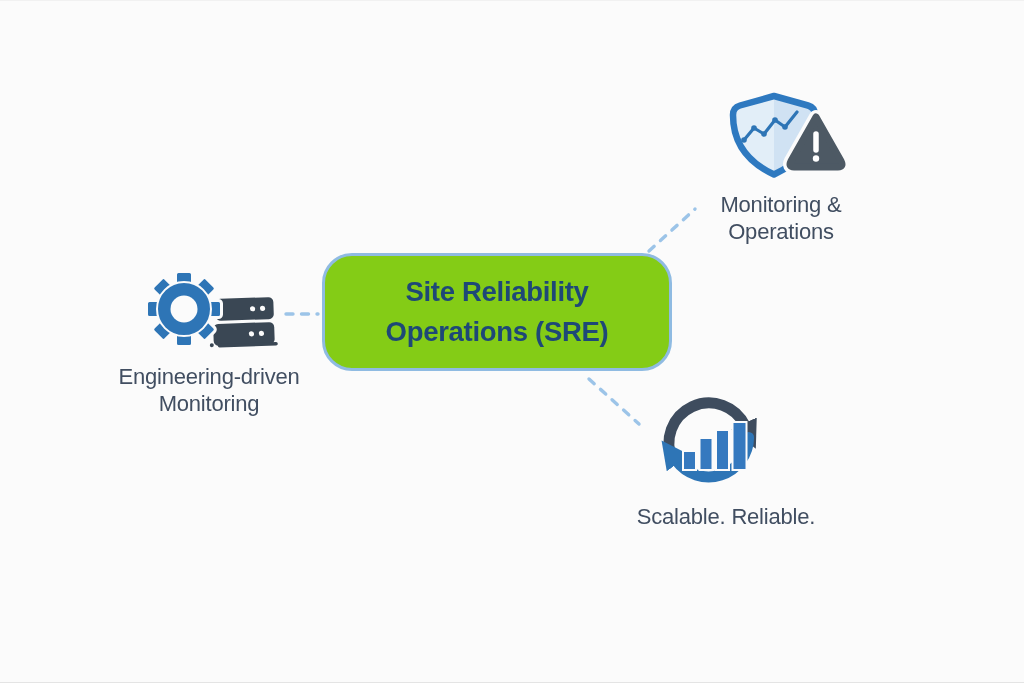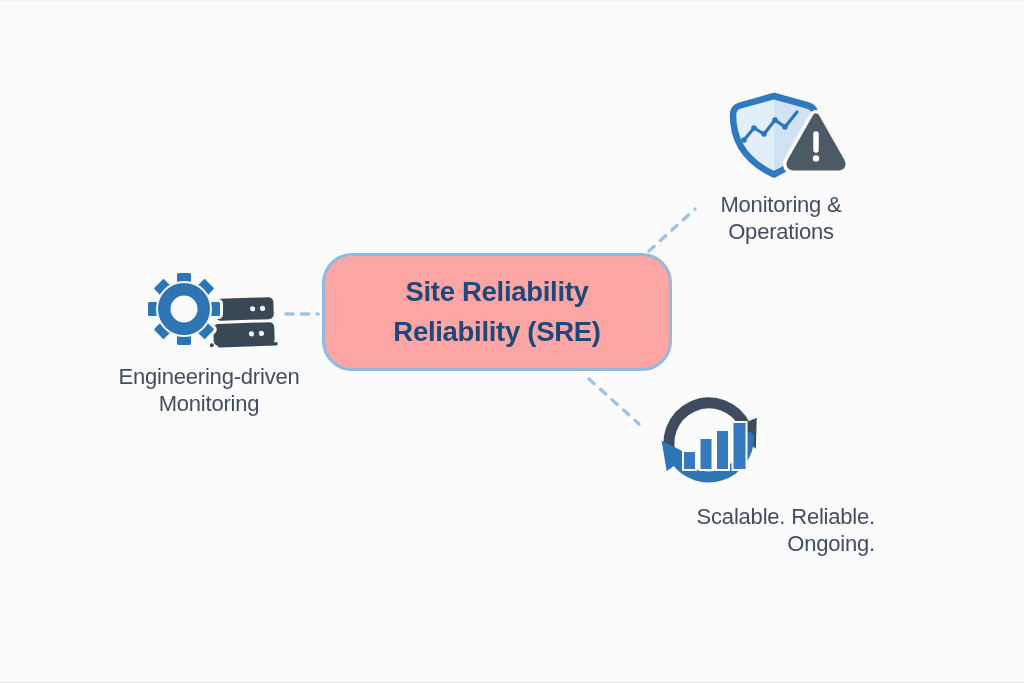--- a/index.html
+++ b/index.html
@@ -29,21 +29,21 @@
     overflow:hidden;
     border-top:1px solid #f1f1f1;
     border-bottom:1px solid #e4e4e4;
   }
   .icons-layer{
     position:absolute;left:0;top:0;width:1024px;height:683px;
   }
   .center-box{
     position:absolute;
     left:322px;top:252px;width:350px;height:118px;
-    background:#fca5a5;
+    background:#84cc16;
     border:3.5px solid var(--box-border);
     border-radius:30px;
     display:flex;flex-direction:column;align-items:center;justify-content:center;
   }
   .center-box .line{
     font-size:27.5px;line-height:40px;font-weight:700;
     color:var(--navy-text);
     letter-spacing:-0.3px;
     white-space:nowrap;
   }
@@ -51,21 +51,21 @@
     position:absolute;width:260px;text-align:center;
   }
   .node-label .line{
     font-size:22px;line-height:27px;font-weight:400;
     color:var(--slate-text);
     letter-spacing:-0.2px;
     white-space:nowrap;
   }
   .label-left{left:79px;top:362px;}
   .label-top-right{left:651px;top:190px;}
-  .label-bottom-right{left:615px;top:502px;text-align:right;}
+  .label-bottom-right{left:596px;top:502px;}
 </style>
 </head>
 <body>
 
 <div class="canvas">
 
   <svg class="icons-layer" viewBox="0 0 1024 683">
     <defs>
       <marker id="arrowDark" markerUnits="userSpaceOnUse" markerWidth="30" markerHeight="28" refX="3" refY="14" orient="auto">
         <path d="M0,0 L28,14 L0,28 Z" fill="#3e4c5e"></path>
@@ -141,31 +141,30 @@
         <rect x="683" y="450" width="13" height="19"></rect>
         <rect x="699.5" y="437" width="13" height="32"></rect>
         <rect x="716" y="429" width="13" height="40"></rect>
         <rect x="732.5" y="421" width="14" height="48"></rect>
       </g>
     </g>
   </svg>
 
   <div class="center-box">
     <div class="line">Site Reliability</div>
-    <div class="line">Reliability (SRE)</div>
+    <div class="line">Operations (SRE)</div>
   </div>
 
   <div class="node-label label-left">
     <div class="line">Engineering-driven</div>
     <div class="line">Monitoring</div>
   </div>
 
   <div class="node-label label-top-right">
     <div class="line">Monitoring &amp;</div>
     <div class="line">Operations</div>
   </div>
 
   <div class="node-label label-bottom-right">
     <div class="line">Scalable. Reliable.</div>
-    <div class="line">Ongoing.</div>
   </div>
 
 </div>
 
 </body></html>

